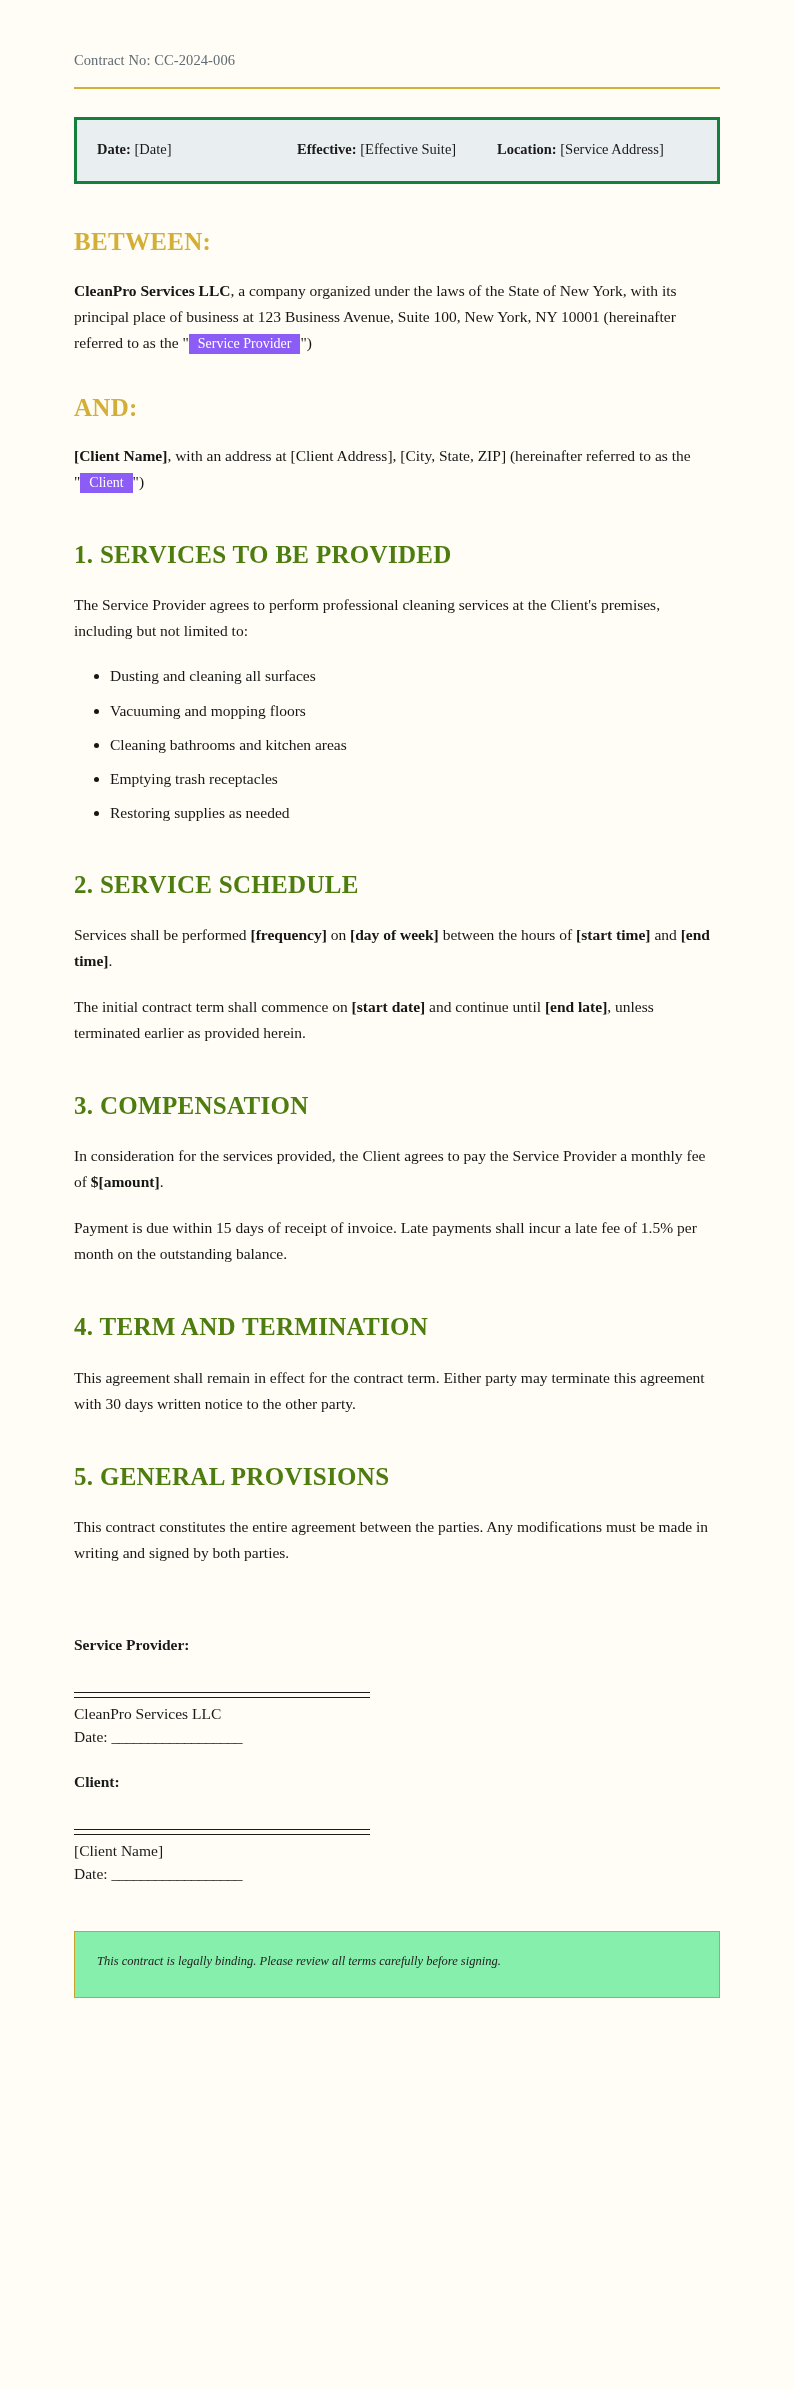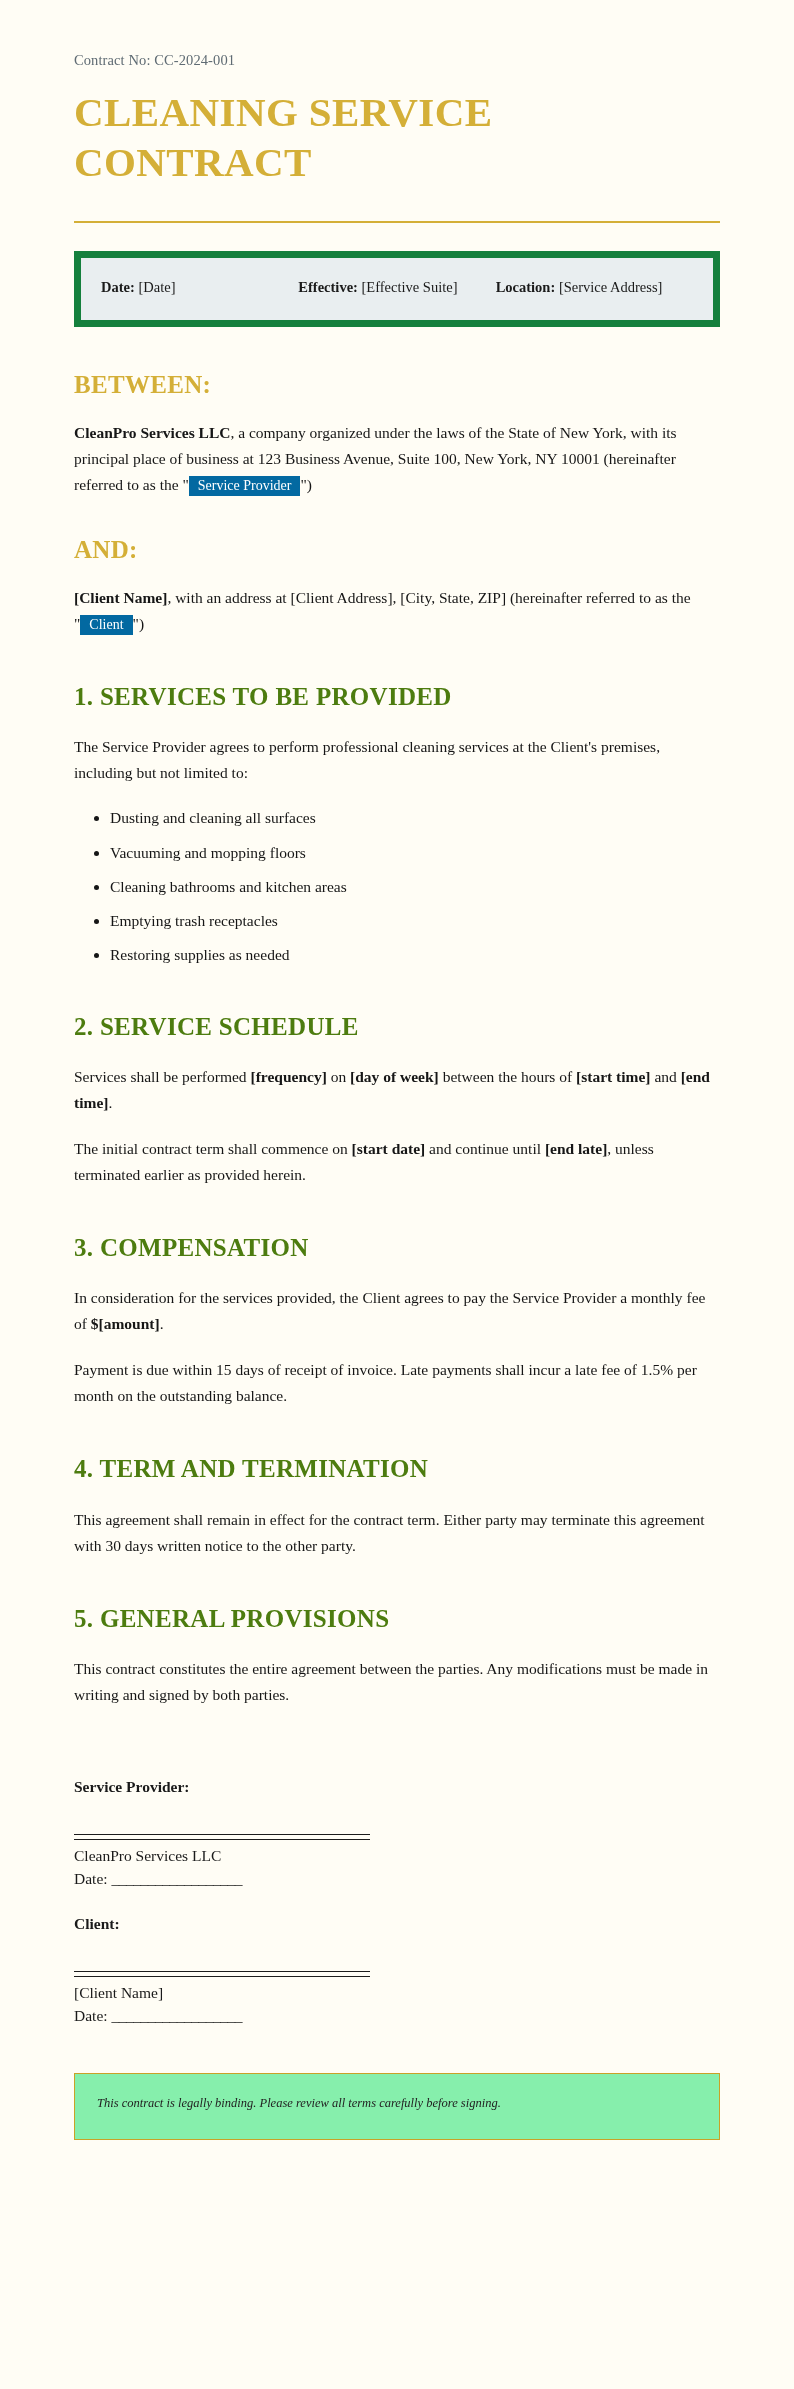--- a/index.html
+++ b/index.html
@@ -35,21 +35,21 @@
   }
   .gold-divider {
     border: 0;
     border-top: 2px solid #d4af37;
     margin: 0 0 28px 0;
     width: 100%;
   }
 
   
   .info-box {
-    border: 7px solid #15803d;
+    border: 3px solid #15803d;
     background: #e9eef0;
     padding: 18px 20px 20px 20px;
     display: flex;
     gap: 0;
     margin-bottom: 42px;
   }
   .info-cell {
     flex: 1 1 33.33%;
     font-size: 14.5px;
     line-height: 1.62;
@@ -82,21 +82,21 @@
     font-size: 15.5px;
     line-height: 1.68;
     margin: 0 0 20px 0;
     color: #161616;
   }
   p.body:last-child { margin-bottom: 0; }
   .party-block { margin-bottom: 36px; }
   b, strong { font-weight: bold; }
 
   .badge {
-    background: #0369a1;
+    background: #8b5cf6;
     color: #ffffff;
     padding: 2px 9px 3px 9px;
     font-size: 14px;
     white-space: nowrap;
   }
 
   ul.services {
     margin: 0 0 0 0;
     padding-left: 36px;
     list-style: disc;
@@ -149,22 +149,21 @@
     margin: 0;
     color: #222;
   }
 </style>
 </head>
 <body>
 
 <div class="page">
 
   <div>
-    <p class="contract-no">Contract No: CC-2024-001</p>
-    <h1 class="doc-title">CLEANING SERVICE CONTRACT</h1>
+    <p class="contract-no">Contract No: CC-2024-006</p>
     <hr class="gold-divider">
   </div>
 
   <div class="info-box">
     <div class="info-cell">
       <span class="k">Date:</span>
       <span>[Date]</span>
     </div>
     <div class="info-cell">
       <span class="k">Effective:</span>

